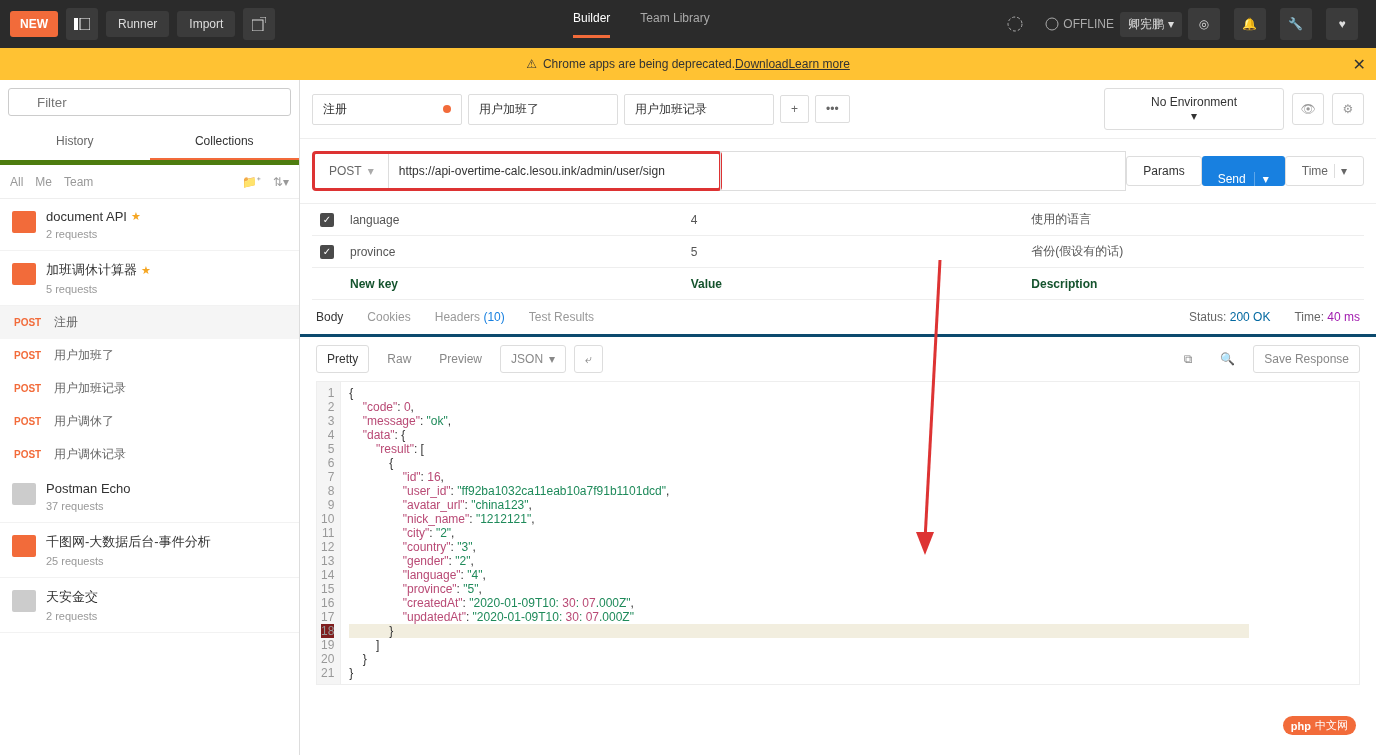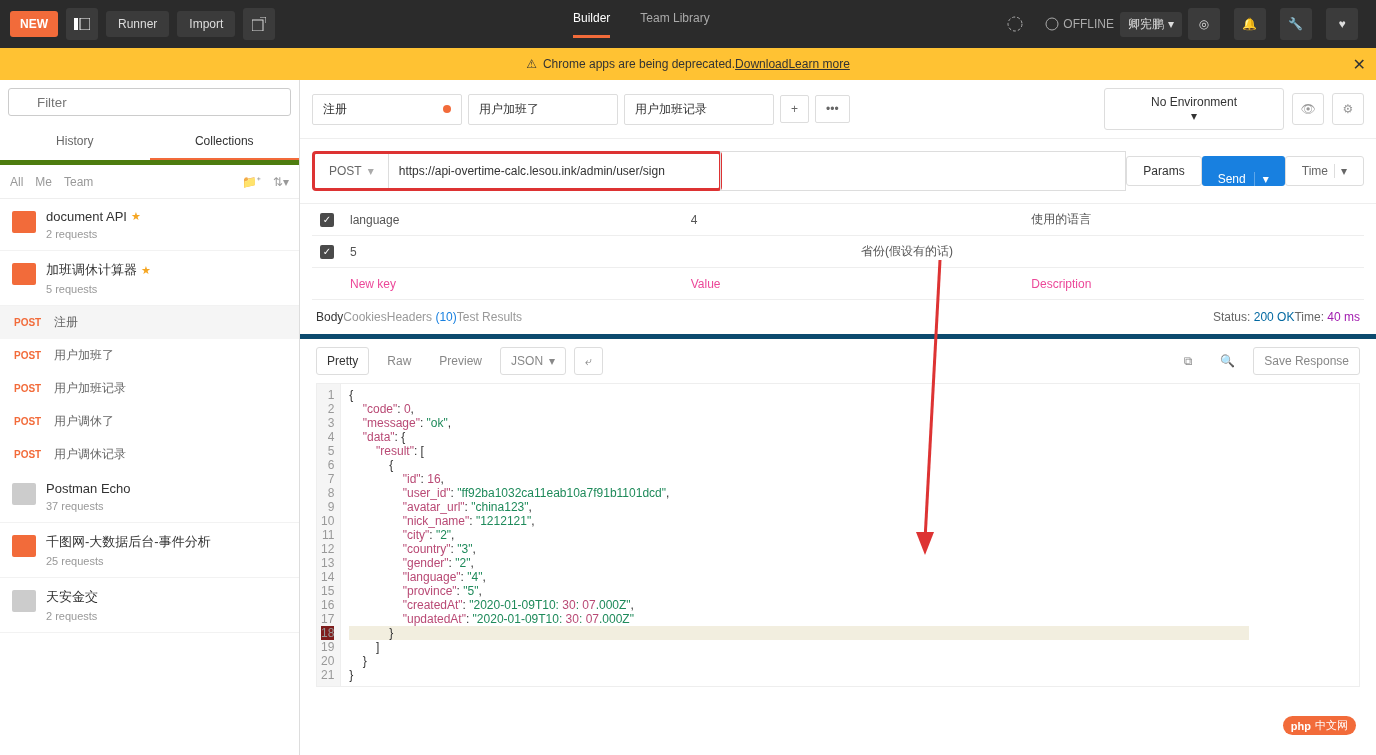--- a/index.html
+++ b/index.html
@@ -50,23 +50,23 @@
 .url-box .url-input { flex: 1; padding: 0 10px; }
 .rest-url { border: 1px solid #ddd; height: 40px; flex:1; margin-left: -2px;}
 .btn { border: 1px solid #ddd; border-radius: 3px; display:flex; align-items:center; padding: 0 16px; height: 30px; margin-left: 0;}
 .send-btn { background: #1880e0; color: #fff; border: none; display:flex; align-items:flex-end; gap:8px;}
 .send-btn .sub { border-left: 1px solid rgba(255,255,255,0.3); padding-left:8px;}
 .save-btn { color: #666; }
 .kv-table { padding: 0 12px; }
 .kv-row { display: flex; align-items: center; border-bottom: 1px solid #eee; height: 32px; }
 .kv-row .check { width: 30px; display:flex; align-items:center; justify-content:center;}
 .kv-row .cell { flex: 1; padding: 0 8px; color: #555; }
-.kv-row.placeholder .cell { color: #ec4899; }
+.kv-row.placeholder .cell { color: #14532d; font-weight: bold; }
 .checkbox { width: 14px; height: 14px; background: #4a4a4a; border-radius: 2px; display:flex; align-items:center; justify-content:center; color:#fff; font-size:10px;}
-.resp-tabs { display: flex; align-items: center; padding: 10px 16px; border-bottom: 5px solid #0c4a6e; }
+.resp-tabs { display: flex; align-items: center; padding: 10px 16px; border-bottom: 3px solid #0c4a6e; gap: 24px; }
 .resp-tabs .rtab { color: #999; }
 .resp-tabs .rtab.active { color: #333; }
 .resp-tabs .rtab .count { color: #1880e0; }
 .resp-tabs .spacer { flex: 1; }
 .resp-tabs .status { color: #666; }
 .resp-tabs .status .ok { color: #0369a1; }
 .resp-modes { display: flex; align-items: center; padding: 8px 16px; gap: 8px; }
 .resp-modes .mode { border: 1px solid #ddd; padding: 6px 10px; border-radius: 3px; color: #888; }
 .resp-modes .mode.active { background: #fff; color: #333; }
 .resp-modes .dropdown { display:flex; align-items:center; gap:6px; }
@@ -279,20 +279,21 @@
             <div class="checkbox">✓</div>
           </div>
         <div class="cell">language</div>
         <div class="cell">4</div>
         <div class="cell">使用的语言</div>
       </div>
       <div class="kv-row">
         <div class="check">
             <div class="checkbox">✓</div>
           </div>
+        <div class="cell">province</div>
         <div class="cell">5</div>
         <div class="cell">省份(假设有的话)</div>
       </div>
       <div class="kv-row placeholder">
         <div class="check"></div>
         <div class="cell">New key</div>
         <div class="cell">Value</div>
         <div class="cell">Description</div>
       </div>
     </div>

